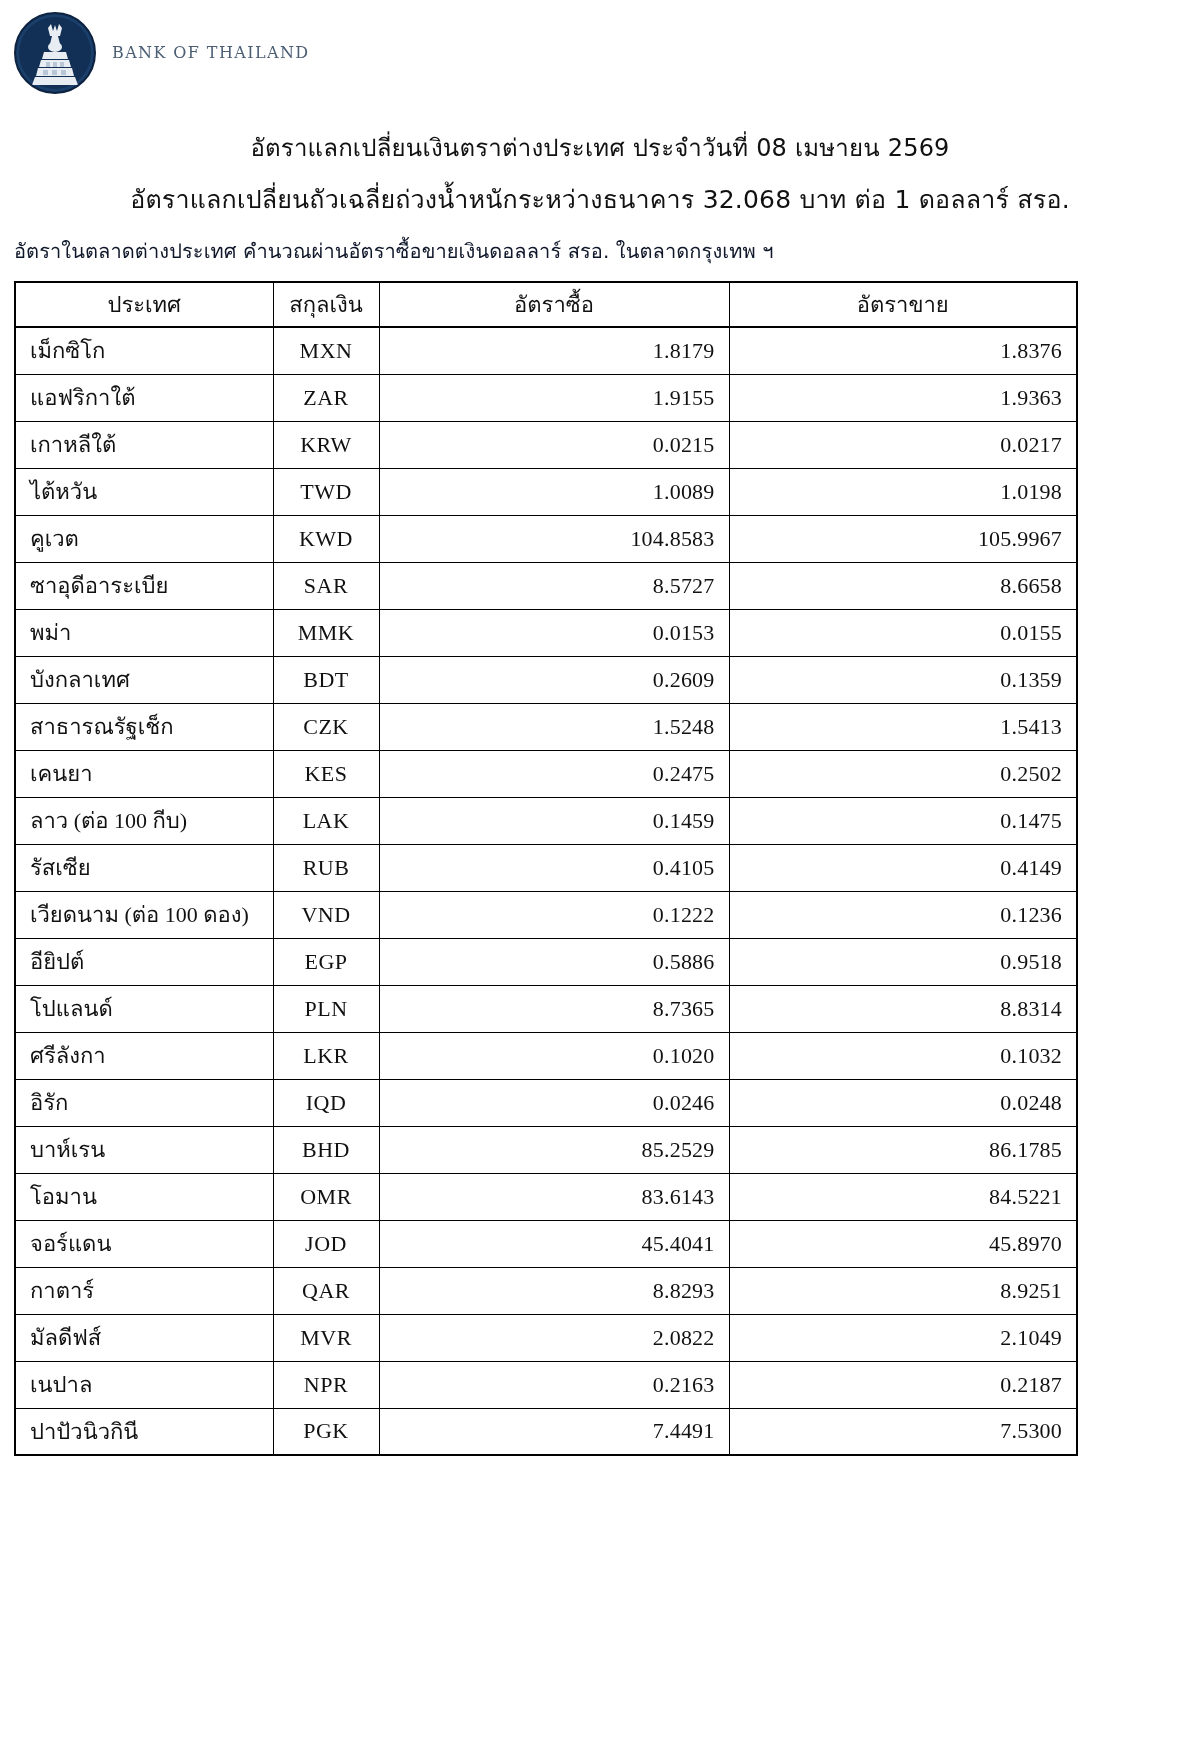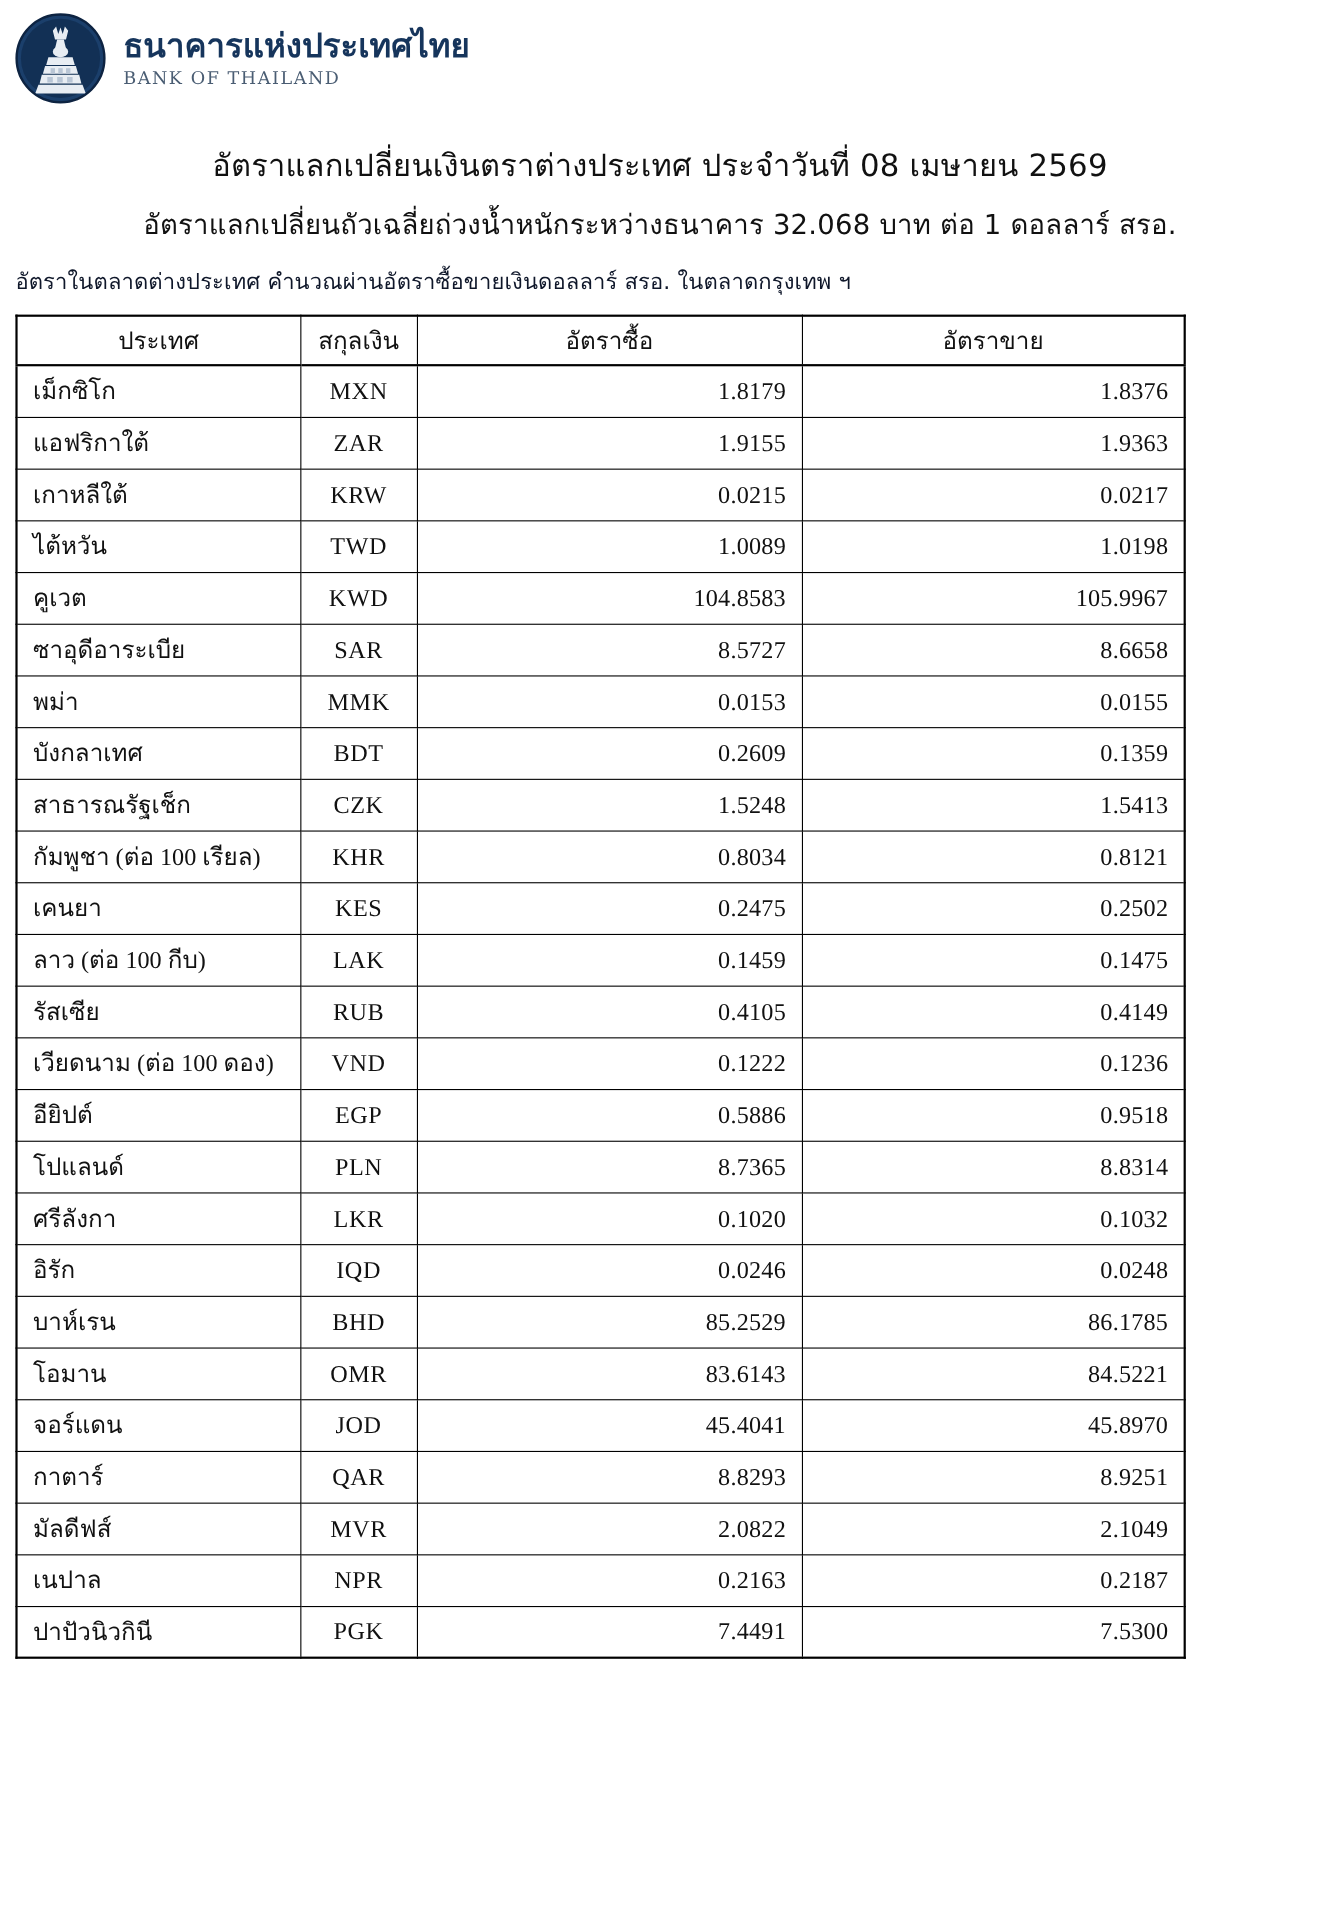--- a/index.html
+++ b/index.html
@@ -66,21 +66,21 @@
     color: #4a5d73;
     font-family: "DejaVu Serif", "Liberation Serif", serif;
   }
 
   
   .titles {
     text-align: center;
     margin-top: 28px;
   }
   .title-line1 {
-    font-size: 28px;
+    font-size: 24px;
     color: #111;
     letter-spacing: 0.2px;
     white-space: nowrap;
   }
   .title-line2 {
     font-size: 25px;
     color: #111;
     margin-top: 12px;
     letter-spacing: 0.2px;
     white-space: nowrap;
@@ -161,21 +161,20 @@
           <rect x="22" y="40" width="4" height="5"></rect>
           <rect x="29" y="40" width="4" height="5"></rect>
           <rect x="36" y="40" width="4" height="5"></rect>
           <rect x="19" y="48" width="5" height="5"></rect>
           <rect x="28" y="48" width="5" height="5"></rect>
           <rect x="37" y="48" width="5" height="5"></rect>
         </g>
       </svg>
     </div>
     <div class="brand">
-      <div class="brand-th">ธนาคารแห่งประเทศไทย</div>
       <div class="brand-en">BANK OF THAILAND</div>
     </div>
   </div>
 
   <div class="titles">
     <div class="title-line1">อัตราแลกเปลี่ยนเงินตราต่างประเทศ ประจำวันที่ 08 เมษายน 2569</div>
     <div class="title-line2">อัตราแลกเปลี่ยนถัวเฉลี่ยถ่วงน้ำหนักระหว่างธนาคาร 32.068 บาท ต่อ 1 ดอลลาร์ สรอ.</div>
   </div>
   <div class="subnote">อัตราในตลาดต่างประเทศ คำนวณผ่านอัตราซื้อขายเงินดอลลาร์ สรอ. ในตลาดกรุงเทพ ฯ</div>
 
@@ -244,26 +243,20 @@
             <td class="num">0.2609</td>
             <td class="num">0.1359</td>
           </tr>
           <tr>
             <td class="country">สาธารณรัฐเช็ก</td>
             <td class="code">CZK</td>
             <td class="num">1.5248</td>
             <td class="num">1.5413</td>
           </tr>
           <tr>
-            <td class="country">กัมพูชา (ต่อ 100 เรียล)</td>
-            <td class="code">KHR</td>
-            <td class="num">0.8034</td>
-            <td class="num">0.8121</td>
-          </tr>
-          <tr>
             <td class="country">เคนยา</td>
             <td class="code">KES</td>
             <td class="num">0.2475</td>
             <td class="num">0.2502</td>
           </tr>
           <tr>
             <td class="country">ลาว (ต่อ 100 กีบ)</td>
             <td class="code">LAK</td>
             <td class="num">0.1459</td>
             <td class="num">0.1475</td>

